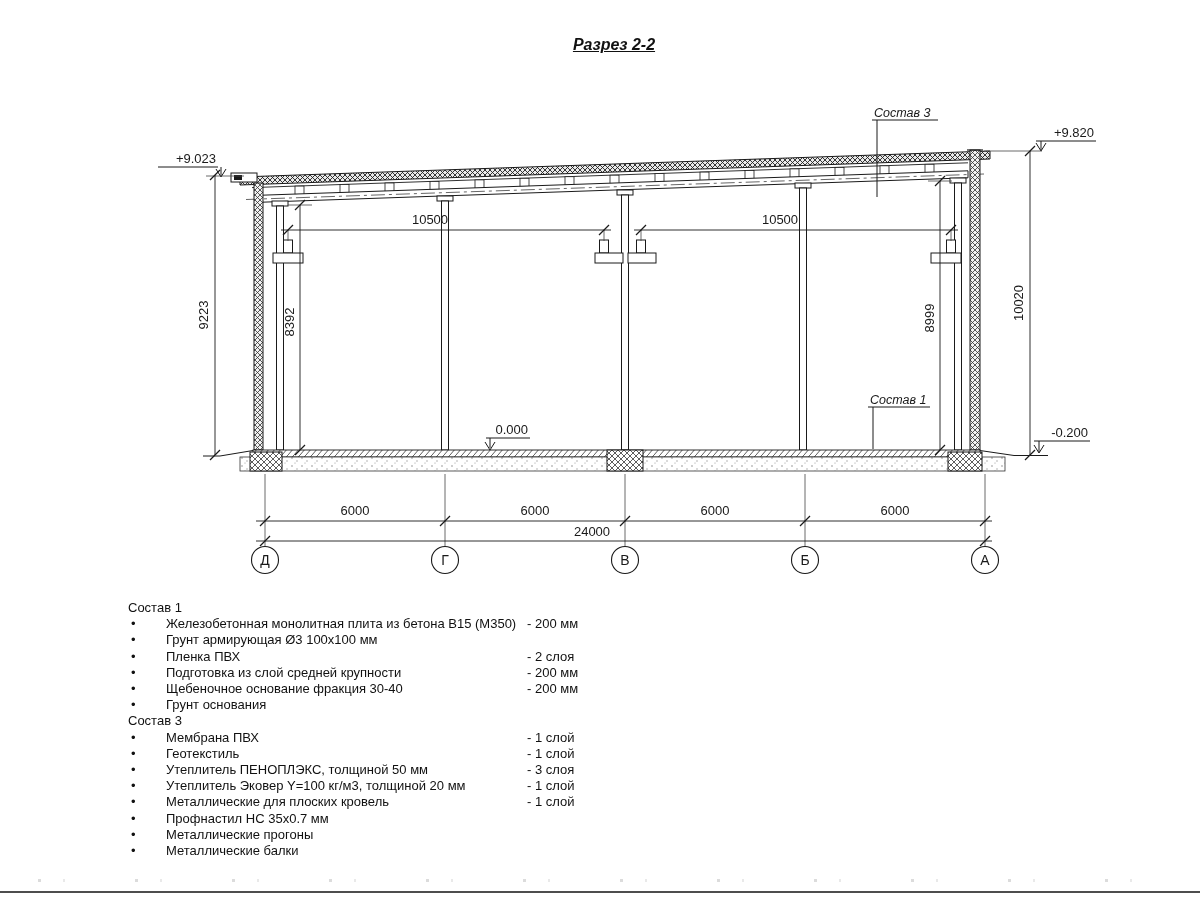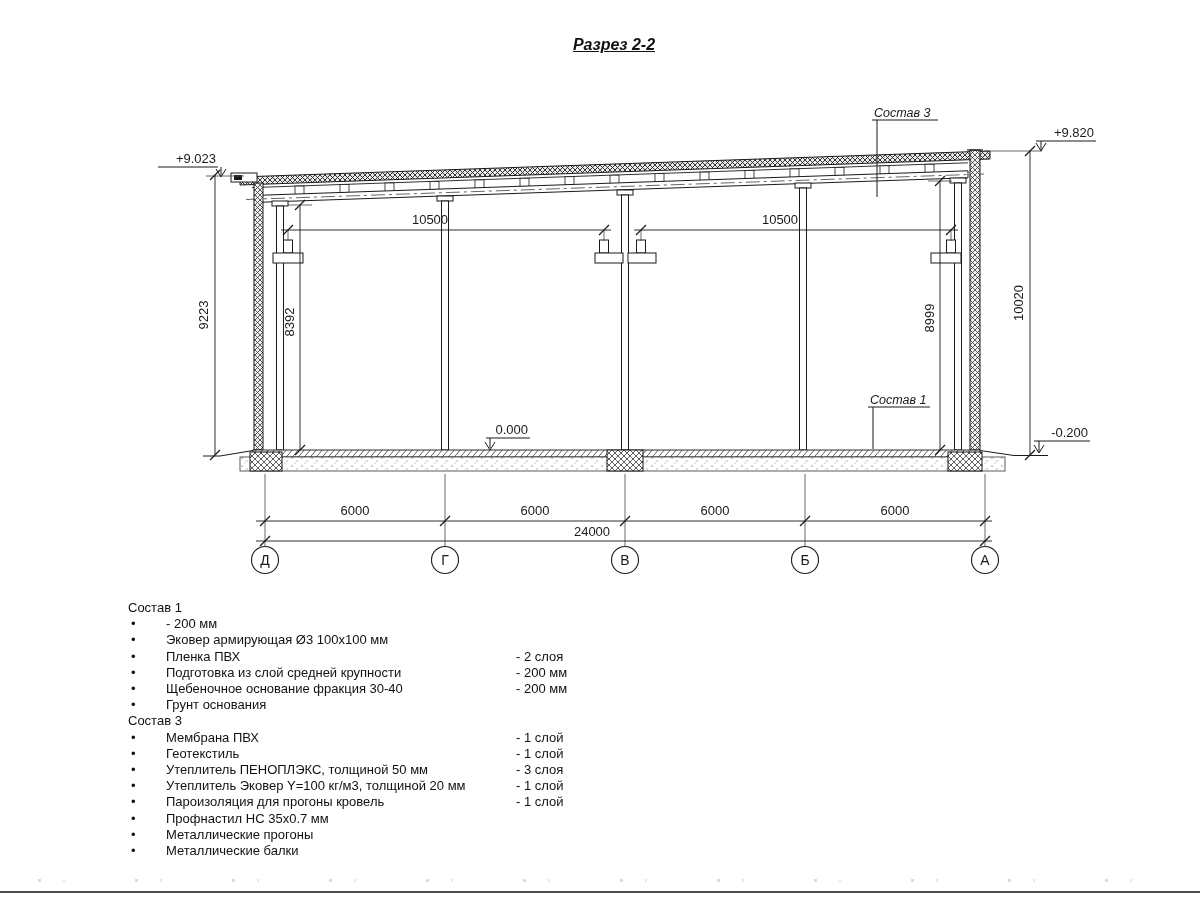--- a/index.html
+++ b/index.html
@@ -12,21 +12,21 @@
   svg text{font-family:"Liberation Sans",sans-serif;font-size:13px;fill:#1a1a1a;}
   svg text.dim{font-size:13px;}
   svg text.lvl{font-size:13px;}
   svg text.comp{font-size:12.5px;font-style:italic;}
   svg text.axis{font-size:14px;}
   .notes{position:absolute;left:128px;top:600px;width:480px;font-size:13px;line-height:16.2px;color:#111;}
   .note-header{font-weight:400;}
   .note-row{display:flex;}
   .note-bullet{width:35px;padding-left:3px;}
   .note-text{width:350px;white-space:nowrap;}
-  .note-value{white-space:nowrap;}
+  .note-value{white-space:nowrap;margin-left:11px;}
   .bottom-line{position:absolute;left:0;top:891px;width:1200px;height:2px;background:#4d4d4d;}
   .bottom-specks{position:absolute;left:0;top:879px;width:1200px;height:3px;opacity:.35;
     background:repeating-linear-gradient(90deg,transparent 0 38px,#9a9a9a 38px 41px,transparent 41px 63px,#c0c0c0 63px 65px,transparent 65px 97px);}
 </style>
 </head>
 <body>
 
 <div id="stage">
 
   <div class="title">Разрез 2-2</div>
@@ -246,25 +246,26 @@
         <text x="805" y="565" text-anchor="middle" class="axis">Б</text>
         <circle cx="985" cy="560" r="13.5" fill="#fff" stroke="#1a1a1a" stroke-width="1.1"></circle>
         <text x="985" y="565" text-anchor="middle" class="axis">А</text>
       </g>
   </svg>
 
   <div class="notes" id="notes">
       <div class="note-header">Состав 1</div>
       <div class="note-row">
         <span class="note-bullet">•</span>
+        <span class="note-text">Железобетонная монолитная плита из бетона В15 (М350)</span>
         <span class="note-value">-  200 мм</span>
       </div>
       <div class="note-row">
         <span class="note-bullet">•</span>
-        <span class="note-text">Эковер армирующая Ø3 100х100 мм</span>
+        <span class="note-text">Грунт армирующая Ø3 100х100 мм</span>
         <span class="note-value"></span>
       </div>
       <div class="note-row">
         <span class="note-bullet">•</span>
         <span class="note-text">Пленка ПВХ</span>
         <span class="note-value">-  2 слоя</span>
       </div>
       <div class="note-row">
         <span class="note-bullet">•</span>
         <span class="note-text">Подготовка из слой средней крупности</span>
@@ -296,21 +297,21 @@
         <span class="note-text">Утеплитель ПЕНОПЛЭКС, толщиной 50 мм</span>
         <span class="note-value">- 3 слоя</span>
       </div>
       <div class="note-row">
         <span class="note-bullet">•</span>
         <span class="note-text">Утеплитель Эковер Y=100 кг/м3, толщиной 20 мм</span>
         <span class="note-value">- 1 слой</span>
       </div>
       <div class="note-row">
         <span class="note-bullet">•</span>
-        <span class="note-text">Пароизоляция для прогоны кровель</span>
+        <span class="note-text">Металлические для плоских кровель</span>
         <span class="note-value">- 1 слой</span>
       </div>
       <div class="note-row">
         <span class="note-bullet">•</span>
         <span class="note-text">Профнастил НС 35х0.7 мм</span>
         <span class="note-value"></span>
       </div>
       <div class="note-row">
         <span class="note-bullet">•</span>
         <span class="note-text">Металлические прогоны</span>

